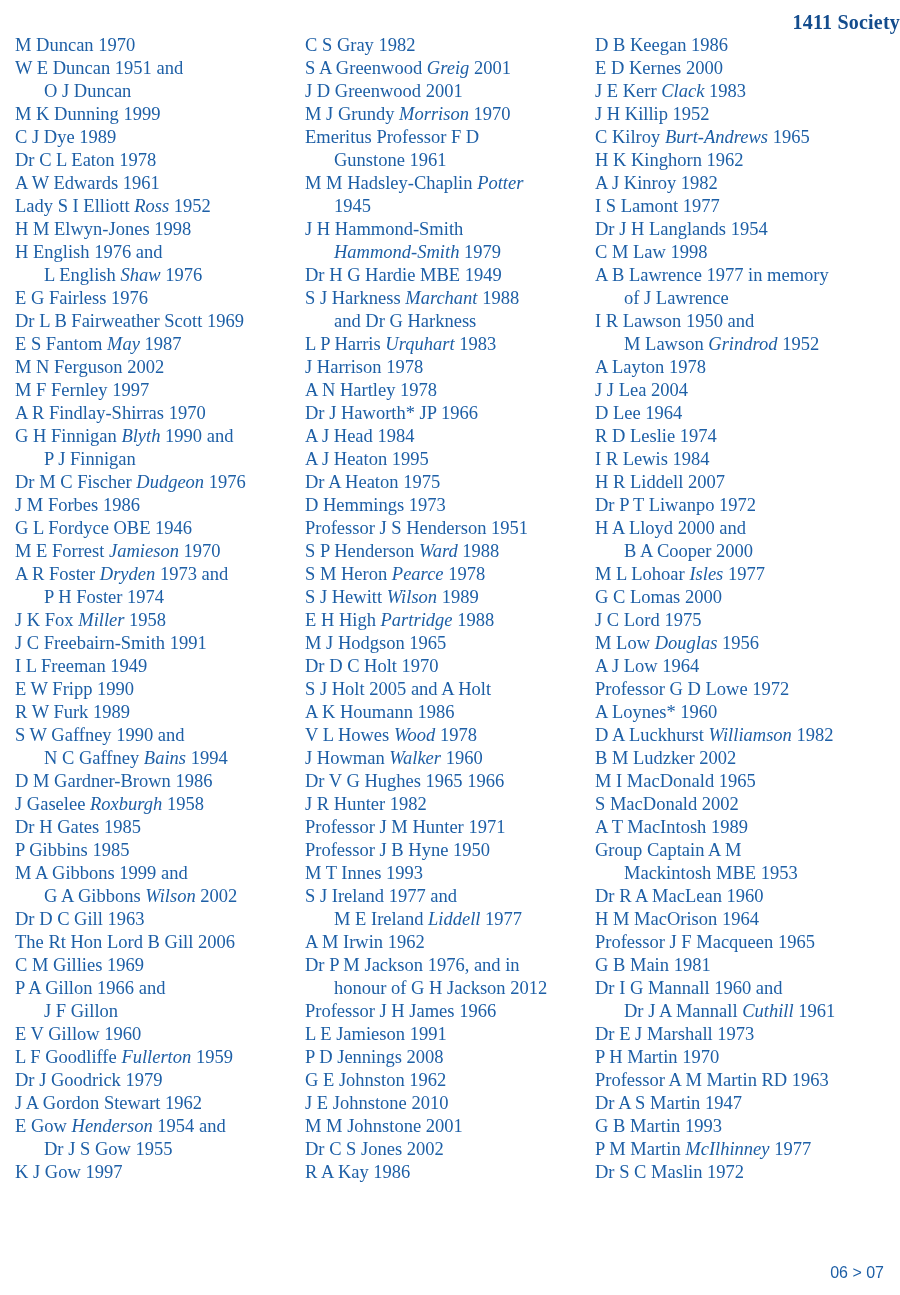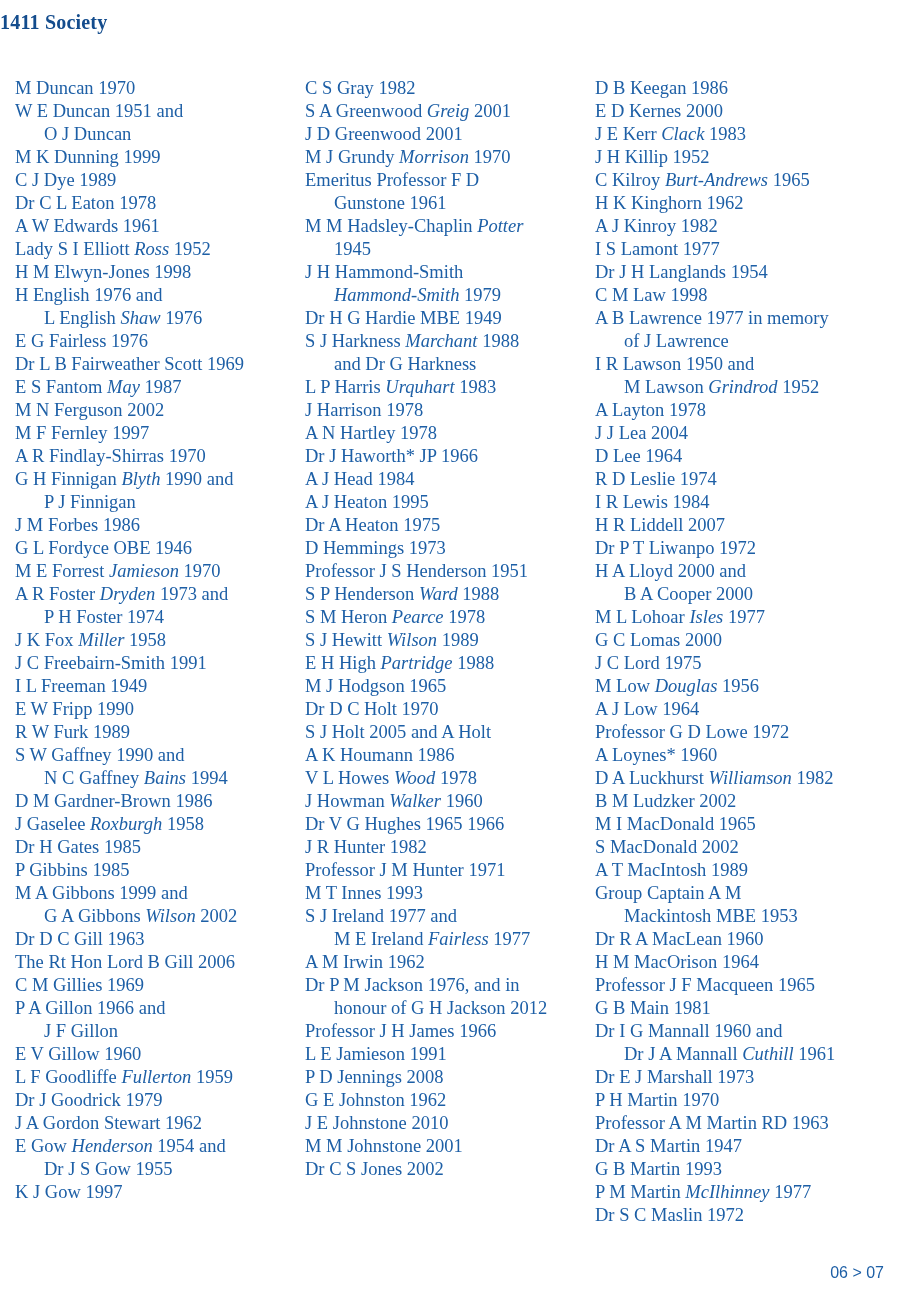--- a/index.html
+++ b/index.html
@@ -15,29 +15,28 @@
   }
   .page {
     position: relative;
     width: 900px;
     height: 1295px;
     background: #ffffff;
   }
   .page-title {
     margin: 0;
     padding-top: 11px;
-    text-align: left;
+    text-align: right;
     font-size: 20px;
     font-weight: bold;
     color: #134c8d;
     letter-spacing: 0.2px;
   }
   .cols {
     display: flex;
-    margin-top: 43px;
     padding-left: 15px;
   }
   .col {
     width: 290px;
     flex: 0 0 290px;
     color: #1d5fa6;
     font-size: 18.5px;
     line-height: 23px;
   }
   .line {
@@ -78,20 +77,21 @@
         <div class="line"><span>H English 1976 and</span></div>
         <div class="line indent"><span>L English </span><i>Shaw</i><span> 1976</span></div>
         <div class="line"><span>E G Fairless 1976</span></div>
         <div class="line"><span>Dr L B Fairweather Scott 1969</span></div>
         <div class="line"><span>E S Fantom </span><i>May</i><span> 1987</span></div>
         <div class="line"><span>M N Ferguson 2002</span></div>
         <div class="line"><span>M F Fernley 1997</span></div>
         <div class="line"><span>A R Findlay-Shirras 1970</span></div>
         <div class="line"><span>G H Finnigan </span><i>Blyth</i><span> 1990 and</span></div>
         <div class="line indent"><span>P J Finnigan</span></div>
+        <div class="line"><span>Dr M C Fischer </span><i>Dudgeon</i><span> 1976</span></div>
         <div class="line"><span>J M Forbes 1986</span></div>
         <div class="line"><span>G L Fordyce OBE 1946</span></div>
         <div class="line"><span>M E Forrest </span><i>Jamieson</i><span> 1970</span></div>
         <div class="line"><span>A R Foster </span><i>Dryden</i><span> 1973 and</span></div>
         <div class="line indent"><span>P H Foster 1974</span></div>
         <div class="line"><span>J K Fox </span><i>Miller</i><span> 1958</span></div>
         <div class="line"><span>J C Freebairn-Smith 1991</span></div>
         <div class="line"><span>I L Freeman 1949</span></div>
         <div class="line"><span>E W Fripp 1990</span></div>
         <div class="line"><span>R W Furk 1989</span></div>
@@ -145,33 +145,35 @@
         <div class="line"><span>E H High </span><i>Partridge</i><span> 1988</span></div>
         <div class="line"><span>M J Hodgson 1965</span></div>
         <div class="line"><span>Dr D C Holt 1970</span></div>
         <div class="line"><span>S J Holt 2005 and A Holt</span></div>
         <div class="line"><span>A K Houmann 1986</span></div>
         <div class="line"><span>V L Howes </span><i>Wood</i><span> 1978</span></div>
         <div class="line"><span>J Howman </span><i>Walker</i><span> 1960</span></div>
         <div class="line"><span>Dr V G Hughes 1965 1966</span></div>
         <div class="line"><span>J R Hunter 1982</span></div>
         <div class="line"><span>Professor J M Hunter 1971</span></div>
+        <div class="line"><span>Professor J B Hyne 1950</span></div>
         <div class="line"><span>M T Innes 1993</span></div>
         <div class="line"><span>S J Ireland 1977 and</span></div>
-        <div class="line indent"><span>M E Ireland </span><i>Fairless</i><span> 1977</span></div>
+        <div class="line indent"><span>M E Ireland </span><i>Liddell</i><span> 1977</span></div>
         <div class="line"><span>A M Irwin 1962</span></div>
         <div class="line"><span>Dr P M Jackson 1976, and in</span></div>
         <div class="line indent"><span>honour of G H Jackson 2012</span></div>
         <div class="line"><span>Professor J H James 1966</span></div>
         <div class="line"><span>L E Jamieson 1991</span></div>
         <div class="line"><span>P D Jennings 2008</span></div>
         <div class="line"><span>G E Johnston 1962</span></div>
         <div class="line"><span>J E Johnstone 2010</span></div>
         <div class="line"><span>M M Johnstone 2001</span></div>
         <div class="line"><span>Dr C S Jones 2002</span></div>
+        <div class="line"><span>R A Kay 1986</span></div>
       </div>
     <div class="col">
         <div class="line"><span>D B Keegan 1986</span></div>
         <div class="line"><span>E D Kernes 2000</span></div>
         <div class="line"><span>J E Kerr </span><i>Clack</i><span> 1983</span></div>
         <div class="line"><span>J H Killip 1952</span></div>
         <div class="line"><span>C Kilroy </span><i>Burt-Andrews</i><span> 1965</span></div>
         <div class="line"><span>H K Kinghorn 1962</span></div>
         <div class="line"><span>A J Kinroy 1982</span></div>
         <div class="line"><span>I S Lamont 1977</span></div>

